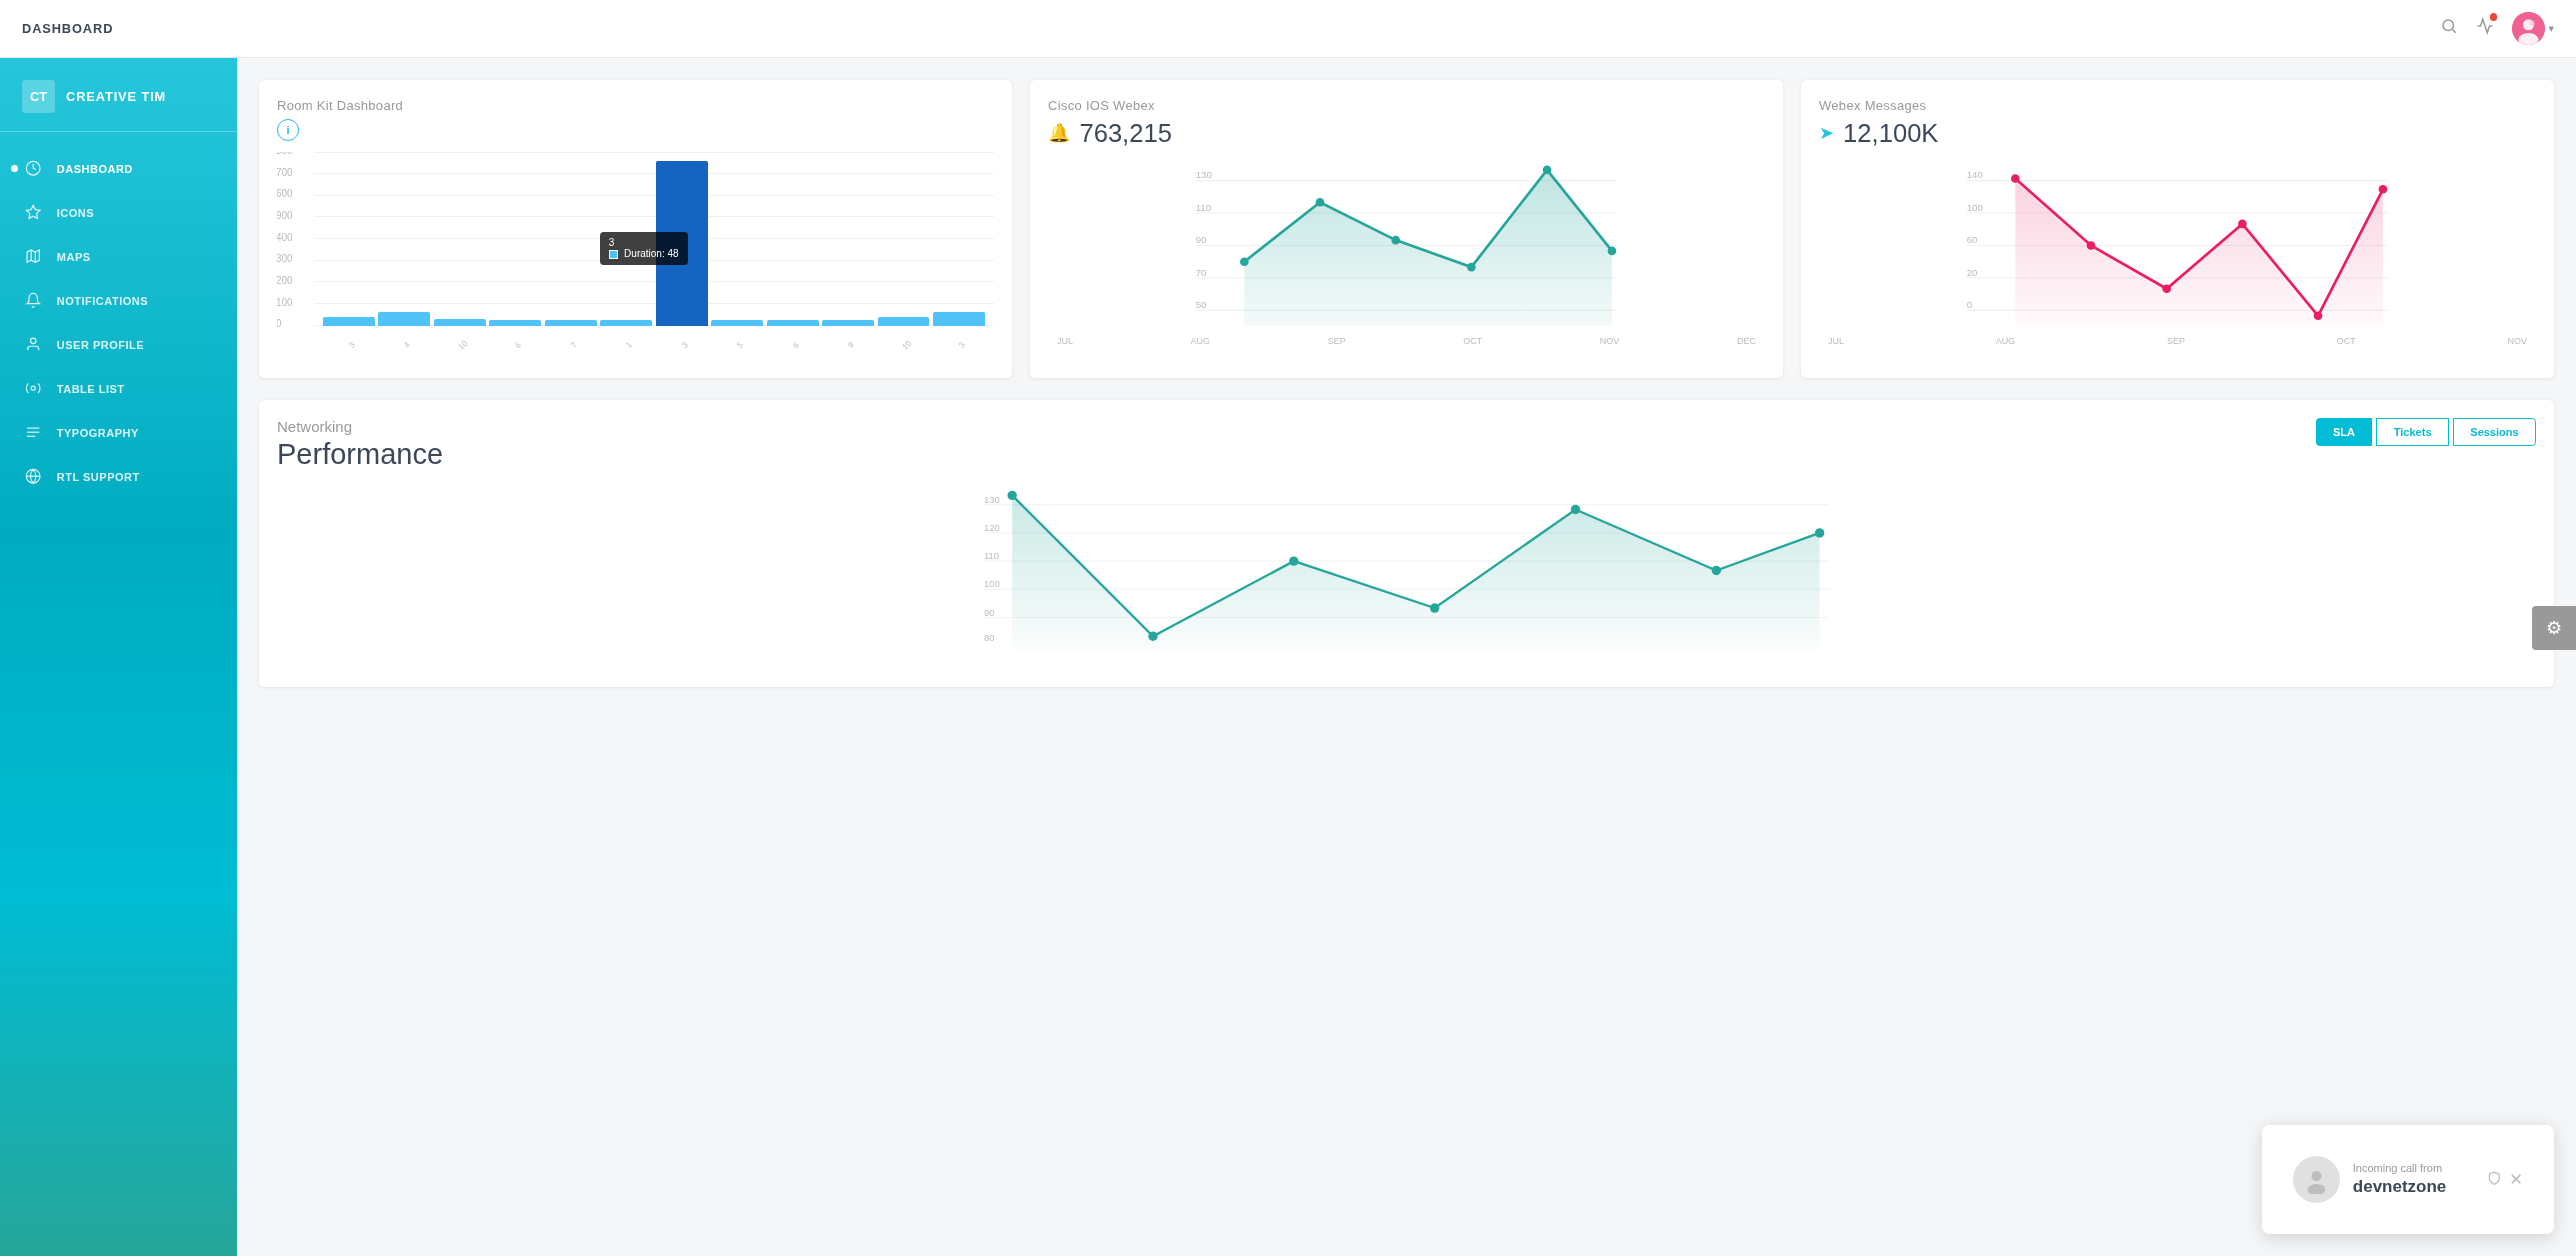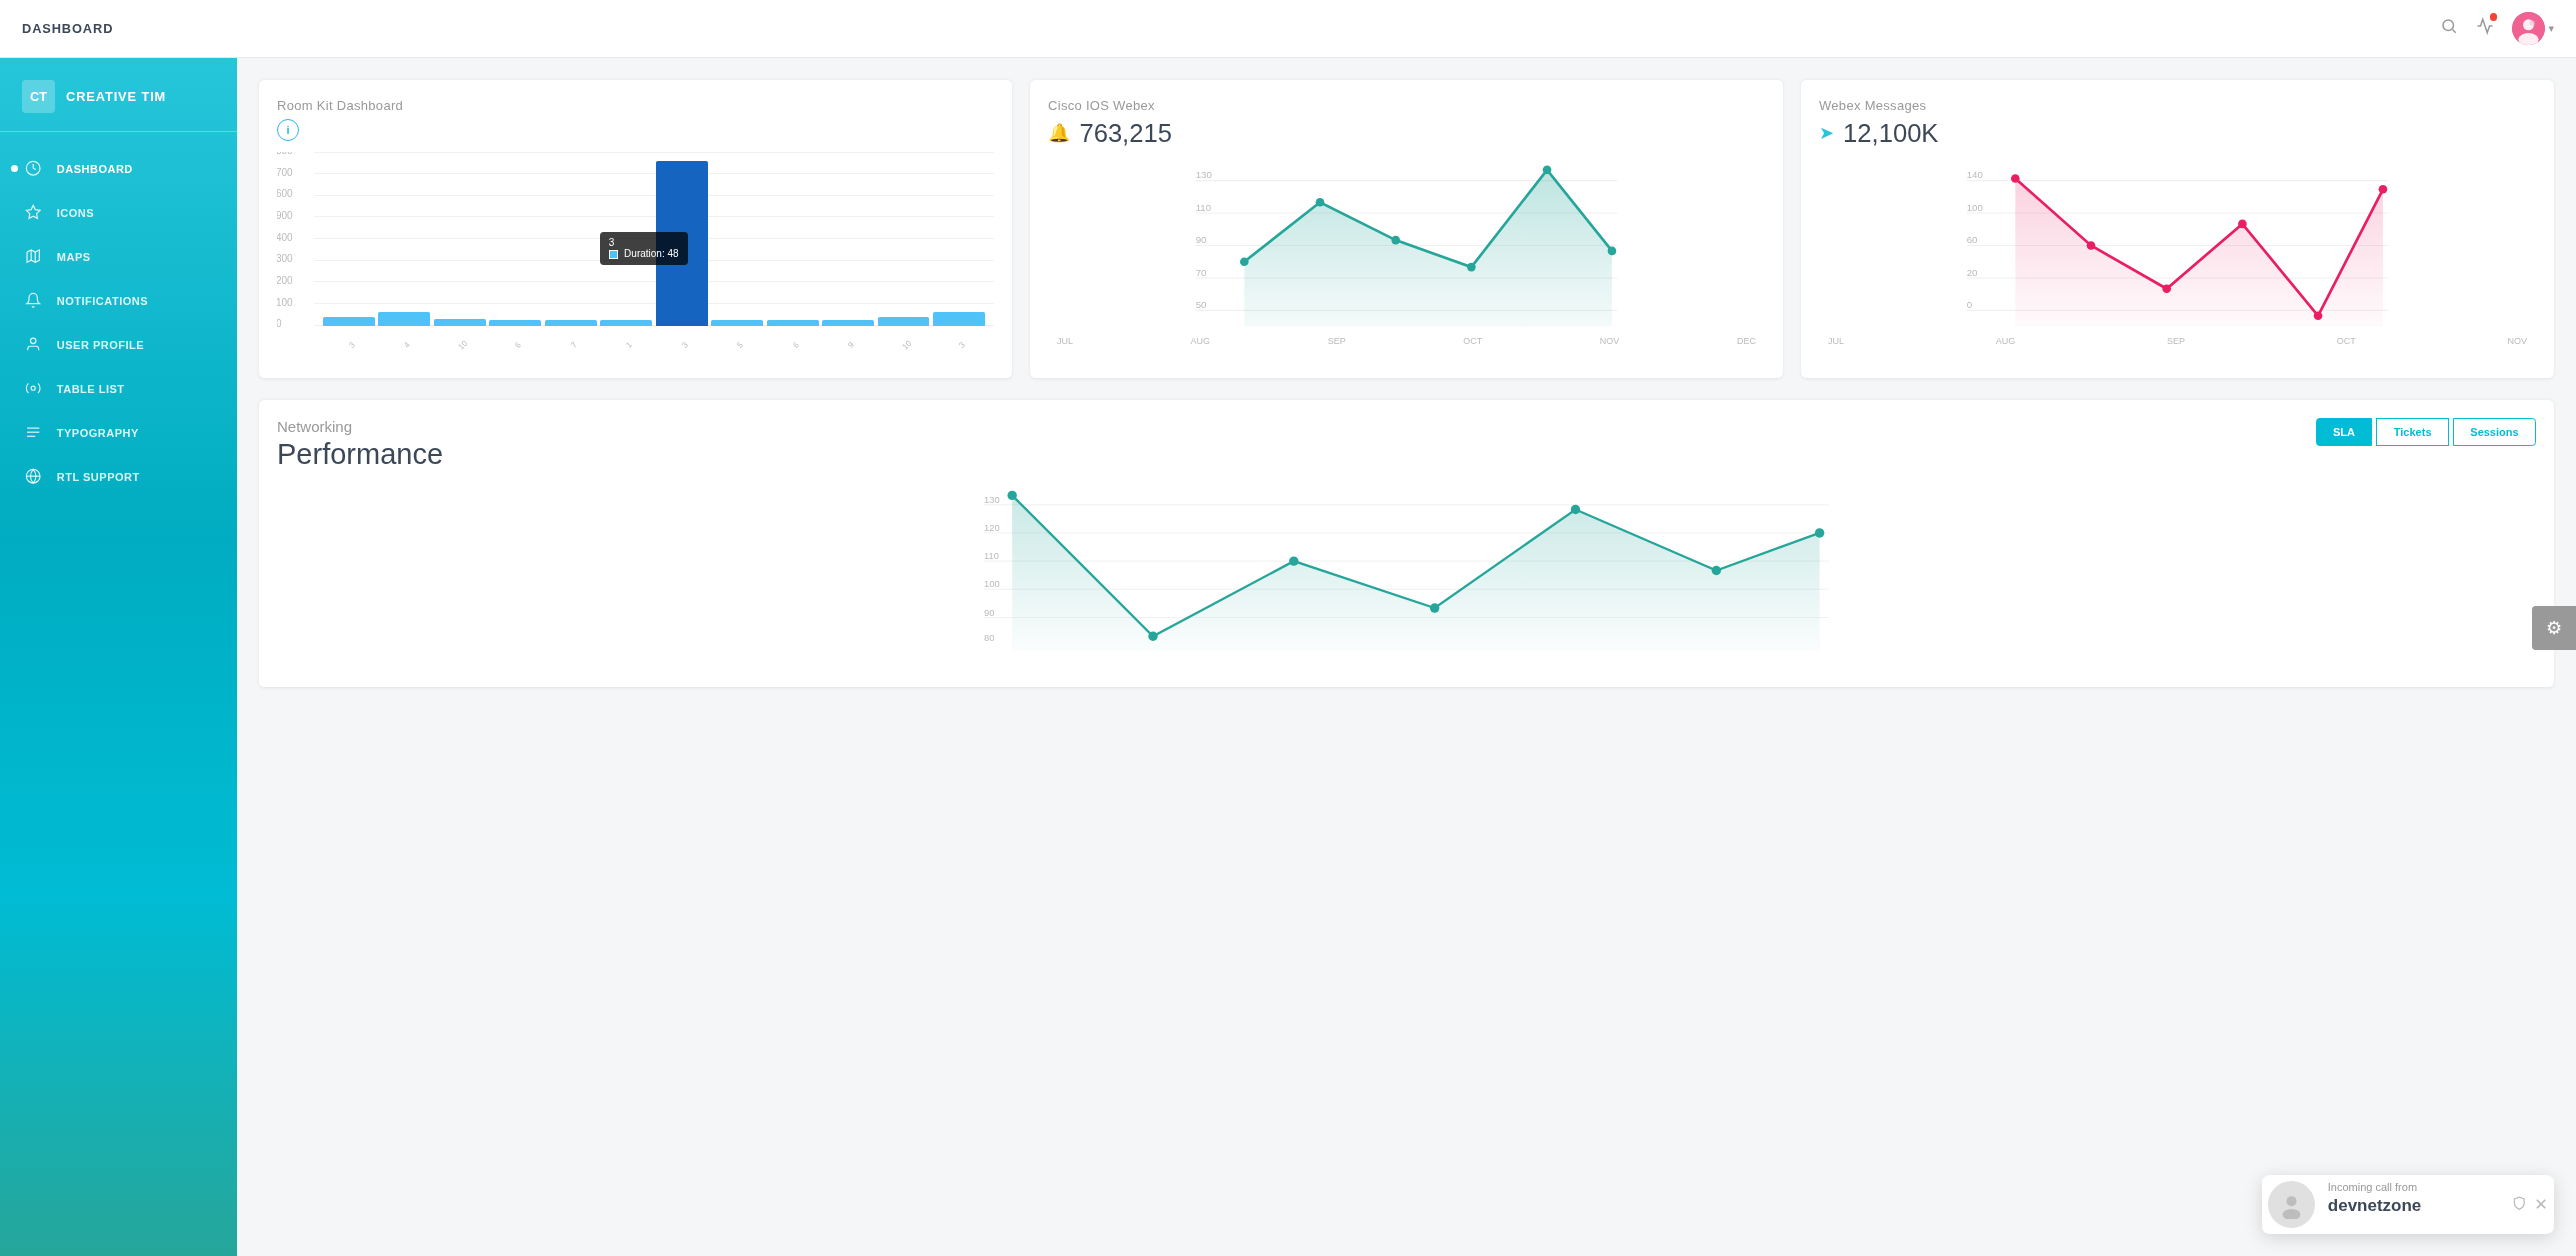--- a/index.html
+++ b/index.html
@@ -353,22 +353,23 @@
     }
 
     
     .notification-popup {
       position: fixed;
       bottom: 22px;
       right: 22px;
       background: #fff;
       border-radius: 7.3px;
       box-shadow: 0 3.7px 18px rgba(0,0,0,0.15);
-      padding: 6px;
-      display: flex;
+      padding: 31px;
+      display: flex;
+      align-items: center;
       gap: 12.8px;
       width: 292px;
       z-index: 300;
     }
     .popup-avatar {
       width: 47px;
       height: 47px;
       border-radius: 50%;
       background: #e0e0e0;
       display: flex;

